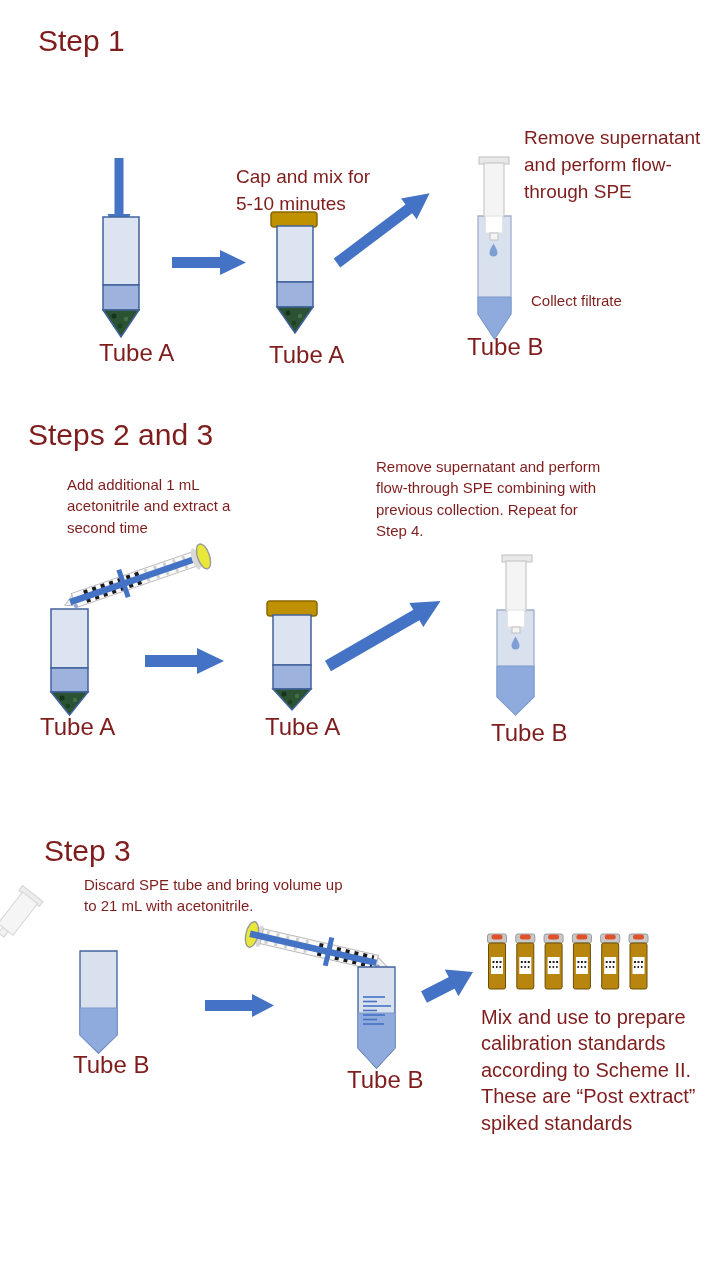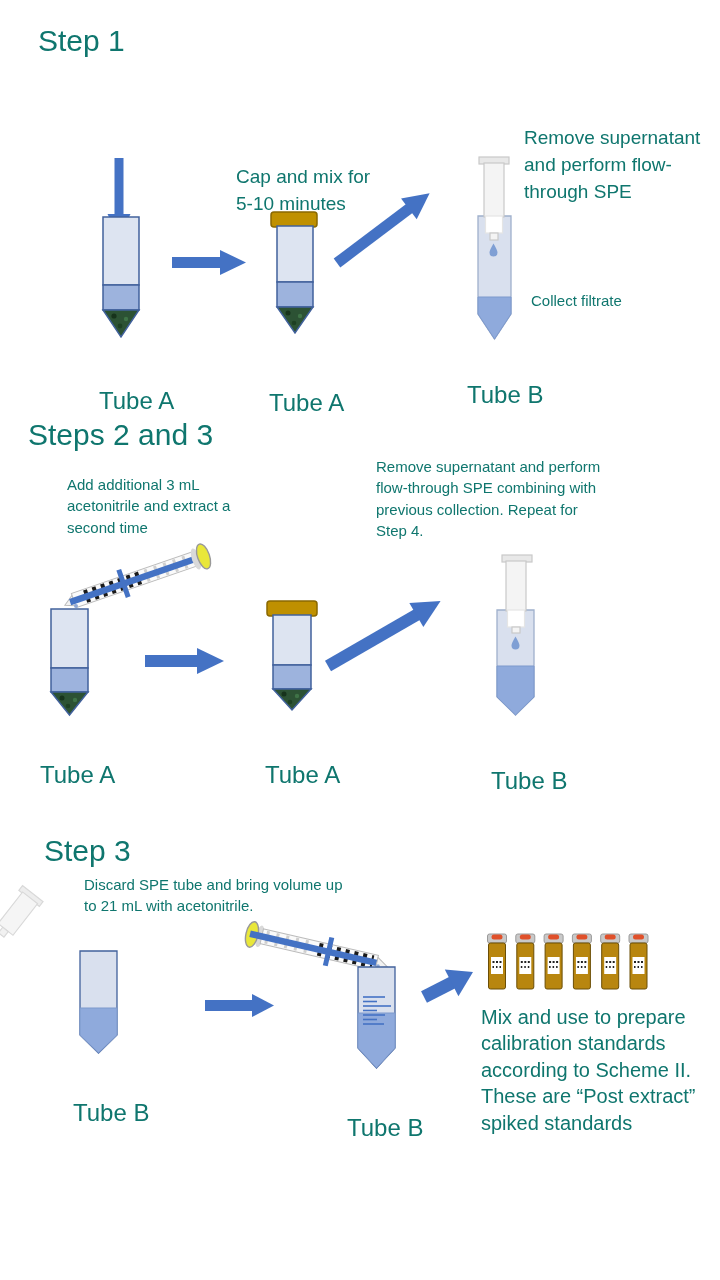--- a/index.html
+++ b/index.html
@@ -1,24 +1,24 @@
 <!DOCTYPE html>
 <html><head>
 <meta charset="utf-8">
 <style>
   html,body{margin:0;padding:0;background:#ffffff;}
   .canvas{position:relative;width:720px;height:1280px;background:#ffffff;overflow:hidden;
           font-family:"Liberation Sans",sans-serif;color:#212121;}
   .art{position:absolute;left:0;top:0;}
-  .txt{position:absolute;white-space:pre-line;color:#0f766e;line-height:1.42;}
+  .txt{position:absolute;white-space:pre-line;color:#7f1d1d;line-height:1.42;}
   .h{font-size:30px;line-height:1.1;letter-spacing:0px;}
   .n20{font-size:20px;}
   .n19{font-size:19px;}
   .n21{font-size:15px;}
-  .lbl{font-size:24px;line-height:1.1;margin-top:48px;}
+  .lbl{font-size:24px;line-height:1.1;}
 </style>
 </head>
 <body>
 
 <div class="canvas">
 
 <svg class="art" width="720" height="1280" viewBox="0 0 720 1280">
 
   <g fill="#4472c4">
     <rect x="114.5" y="158" width="9" height="58"></rect>
@@ -245,21 +245,21 @@
 5-10 minutes</div>
 <div class="txt n19" style="left:524px;top:125px">Remove supernatant
 and perform flow-
 through SPE</div>
 <div class="txt n21" style="left:531px;top:290px">Collect filtrate</div>
 <div class="txt lbl" style="left:99px;top:340px">Tube A</div>
 <div class="txt lbl" style="left:269px;top:342px">Tube A</div>
 <div class="txt lbl" style="left:467px;top:334px">Tube B</div>
 
 <div class="txt h" style="left:28px;top:418px">Steps 2 and 3</div>
-<div class="txt n21" style="left:67px;top:474px">Add additional 3 mL
+<div class="txt n21" style="left:67px;top:474px">Add additional 1 mL
 acetonitrile and extract a
 second time</div>
 <div class="txt n21" style="left:376px;top:456px">Remove supernatant and perform
 flow-through SPE combining with
 previous collection. Repeat for
 Step 4.</div>
 <div class="txt lbl" style="left:40px;top:714px">Tube A</div>
 <div class="txt lbl" style="left:265px;top:714px">Tube A</div>
 <div class="txt lbl" style="left:491px;top:720px">Tube B</div>
 

